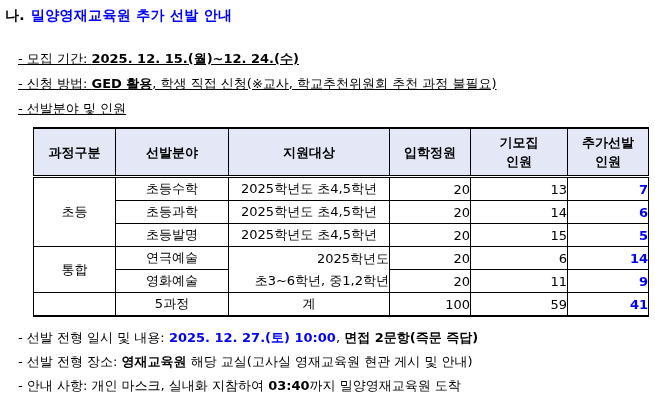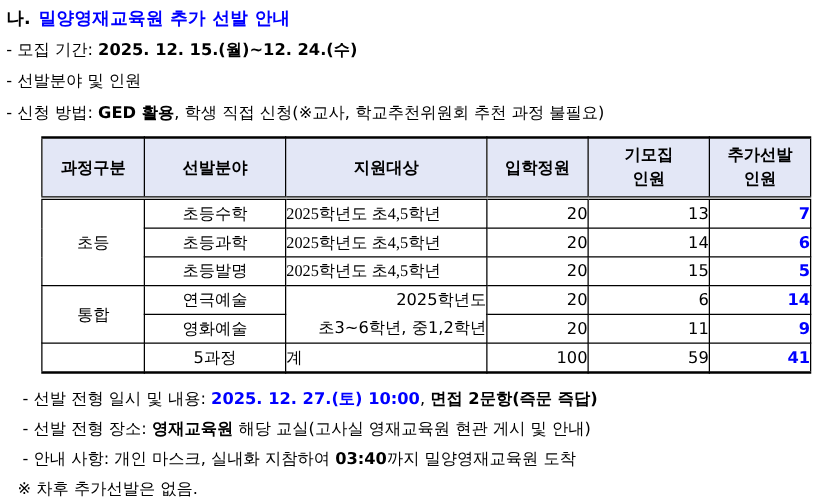--- a/index.html
+++ b/index.html
@@ -8,25 +8,25 @@
     --border-black:#000000;
   }
   html,body{margin:0;padding:0;}
   body{
     width:655px;height:401px;overflow:hidden;background:#ffffff;
     font-family:"DejaVu Sans","Liberation Sans",sans-serif;
     font-size:13px;color:#000;
   }
   .page{padding:5px 0 0 5px;}
   
-  .title-line{font-size:14px;font-weight:bold;line-height:20px;margin-bottom:3px;letter-spacing:0.3px;}
+  .title-line{font-size:14px;font-weight:bold;line-height:20px;margin-bottom:21px;letter-spacing:0.3px;}
   .title-line .prefix{color:#000;}
   .title-line .title-text{color:var(--accent-blue);margin-left:6px;}
   
-  .intro .line{line-height:25px;white-space:nowrap;}
+  .intro .line{margin-left:13px;line-height:25px;white-space:nowrap;text-decoration:underline;}
   b{font-weight:bold;}
   .blue-strong{color:var(--accent-blue);font-weight:bold;}
   
   table.sel{
     border-collapse:collapse;table-layout:fixed;width:615px;
     margin:6px 0 0 28px;
     border-top:2px solid var(--border-black);
     border-bottom:2px solid var(--border-black);
   }
   table.sel th,table.sel td{
@@ -36,43 +36,43 @@
   table.sel thead th{
     background:var(--header-bg);
     border-bottom:3px double var(--border-black);
     height:46px;font-weight:bold;font-size:13px;
     text-align:center;vertical-align:middle;
   }
   table.sel thead th span{display:block;line-height:19px;}
   table.sel tbody td{height:22px;vertical-align:middle;font-size:13px;}
   td.group{text-align:center;}
   td.field{text-align:center;font-weight:normal;}
-  td.target{text-align:left;font-family:Liberation Serif, serif;}
+  td.target{text-align:center;}
   td.num{text-align:right;padding-right:9px;}
   td.add{color:var(--accent-blue);font-weight:bold;}
   td.merged-target{text-align:right;white-space:nowrap;}
   td.merged-target span{display:block;line-height:22px;}
   
   .outro{margin:9px 0 0 13px;}
   .outro .line{line-height:24px;white-space:nowrap;}
   .outro .footnote{margin-left:-4px;}
 </style>
 </head>
 <body>
 
 <div class="page">
 
   <div class="title-line">
     <span class="prefix">나.</span><span class="title-text">밀양영재교육원 추가 선발 안내</span>
   </div>
 
   <div class="intro">
     <div class="line"><span>- 모집 기간: </span><b>2025. 12. 15.(월)~12. 24.(수)</b></div>
+    <div class="line"><span>- 신청 방법: </span><b>GED 활용</b><span>, 학생 직접 신청(※교사, 학교추천위원회 추천 과정 불필요)</span></div>
     <div class="line"><span>- 선발분야 및 인원</span></div>
-    <div class="line"><span>- 신청 방법: </span><b>GED 활용</b><span>, 학생 직접 신청(※교사, 학교추천위원회 추천 과정 불필요)</span></div>
   </div>
 
   <table class="sel">
     <colgroup>
       <col style="width:82px">
         <col style="width:113px">
         <col style="width:161px">
       <col style="width:81px">
         <col style="width:97px">
         <col style="width:81px">

